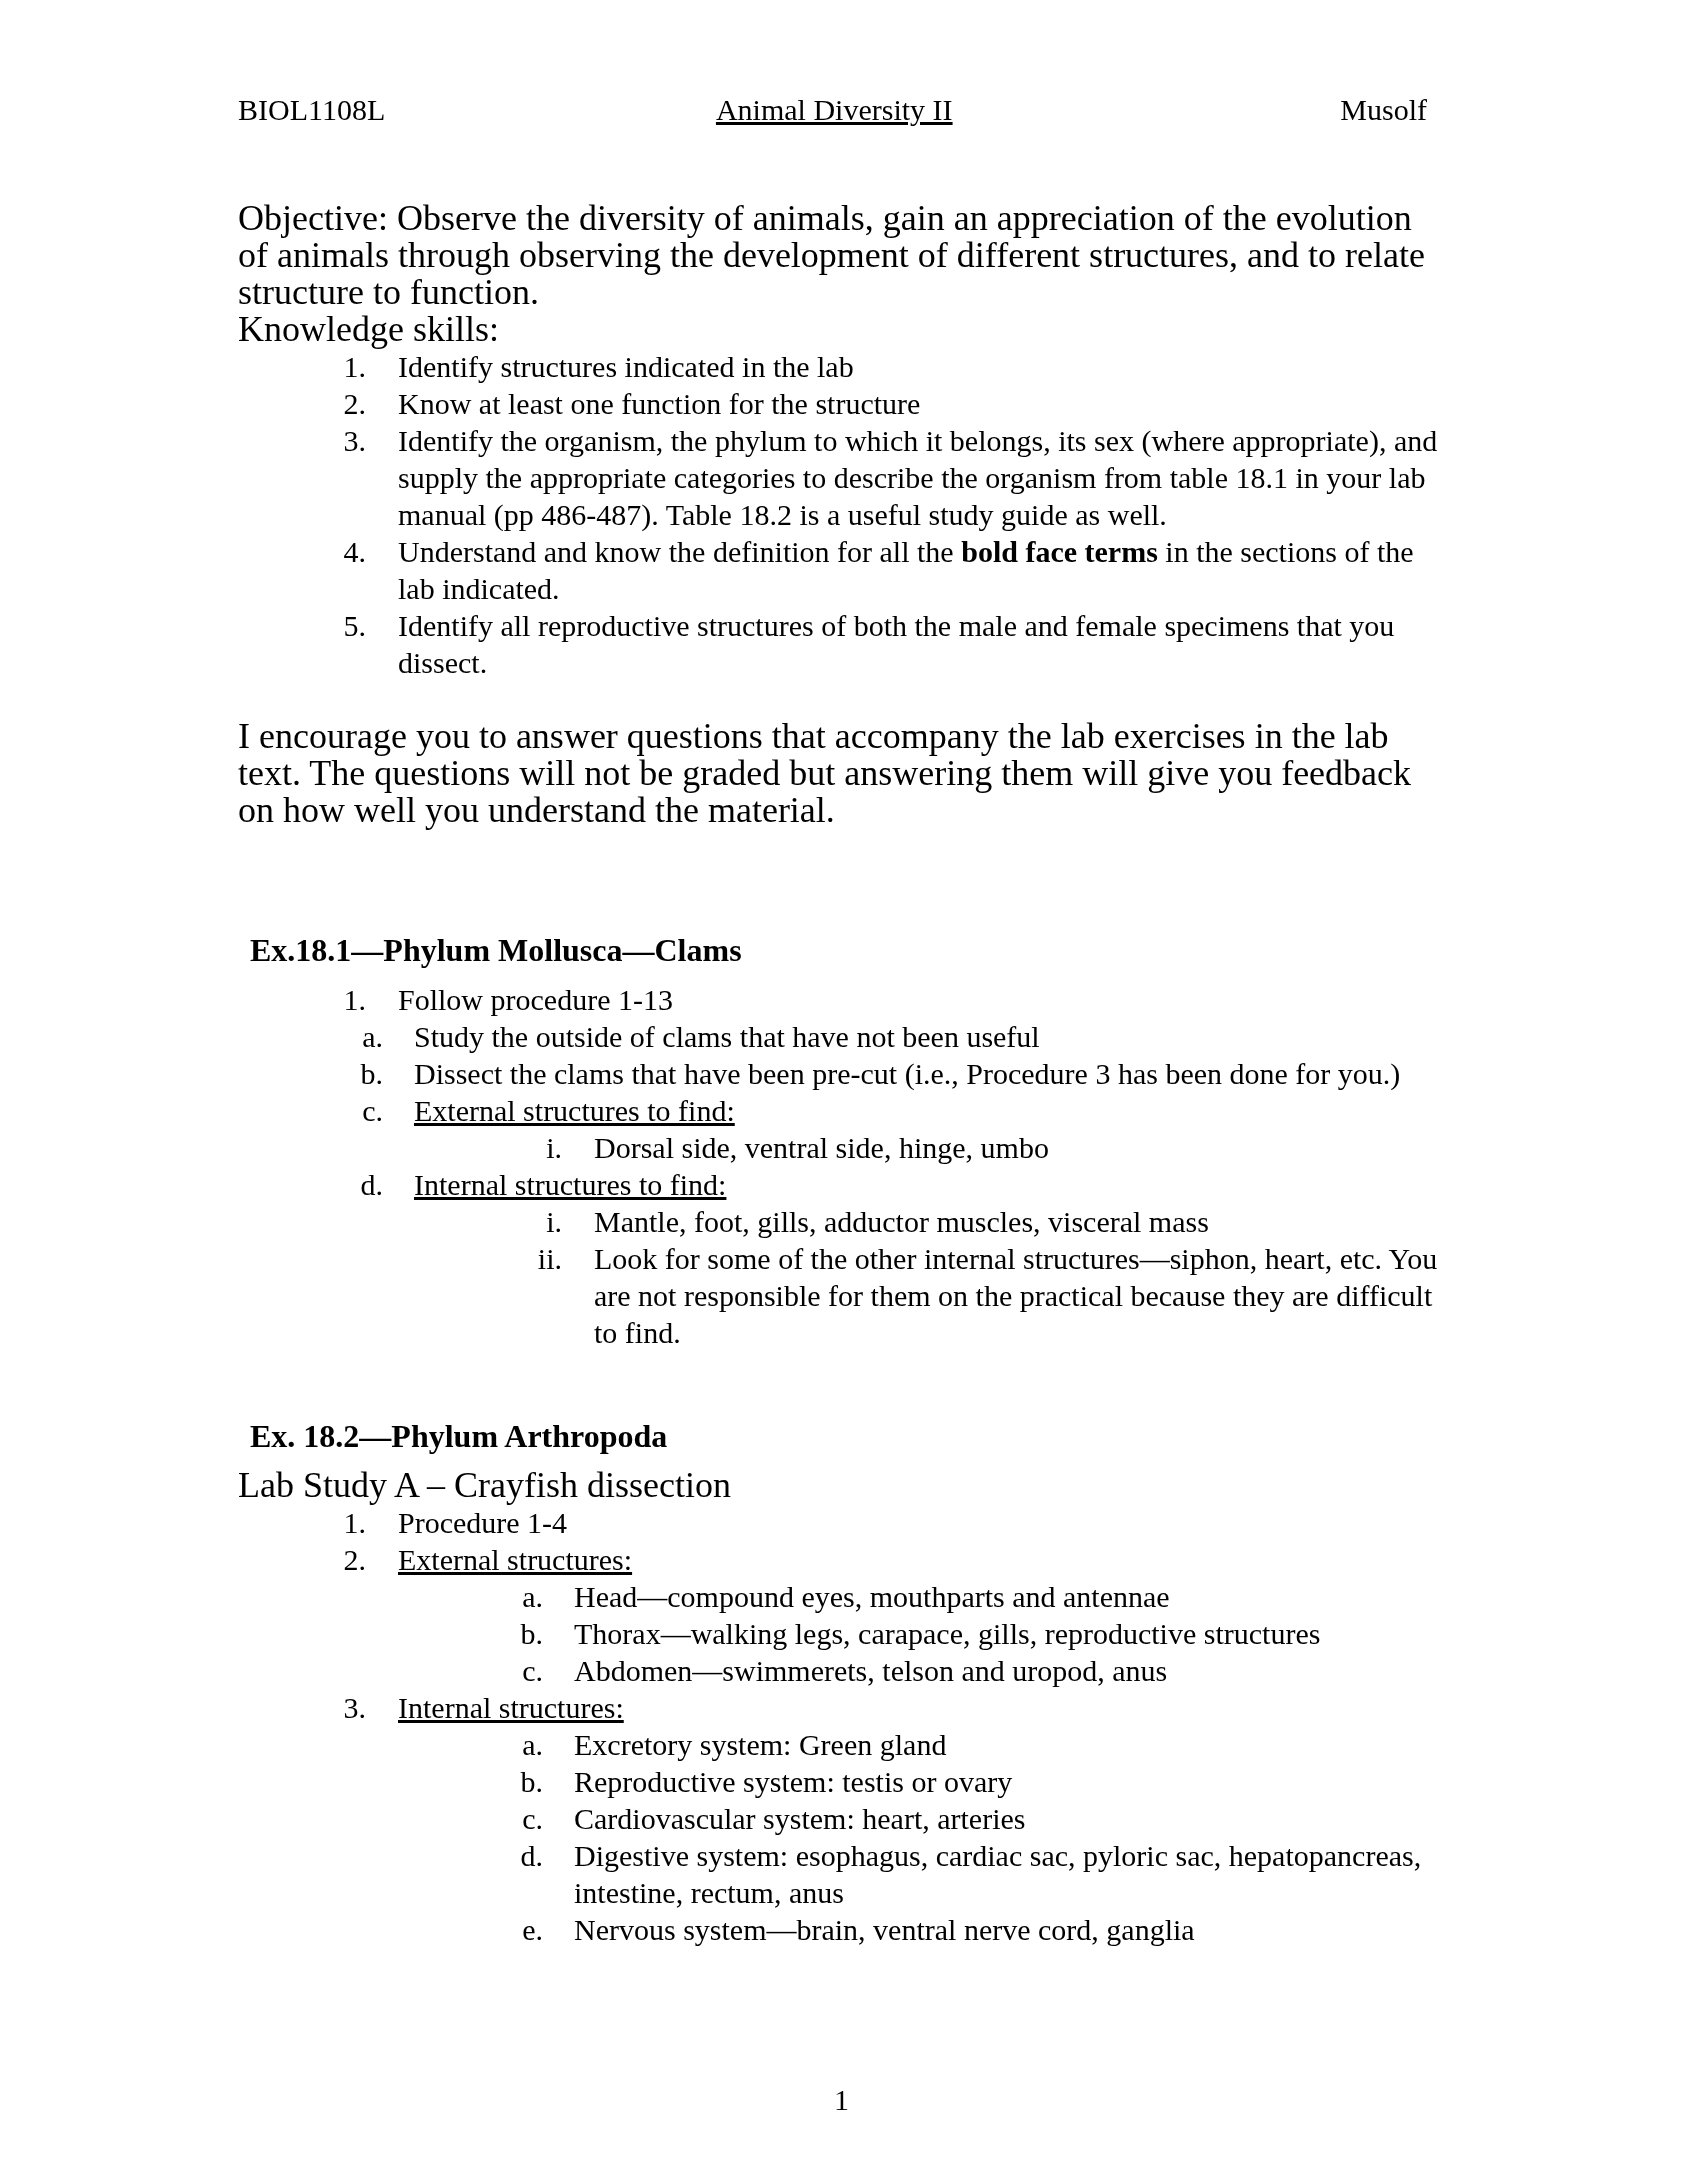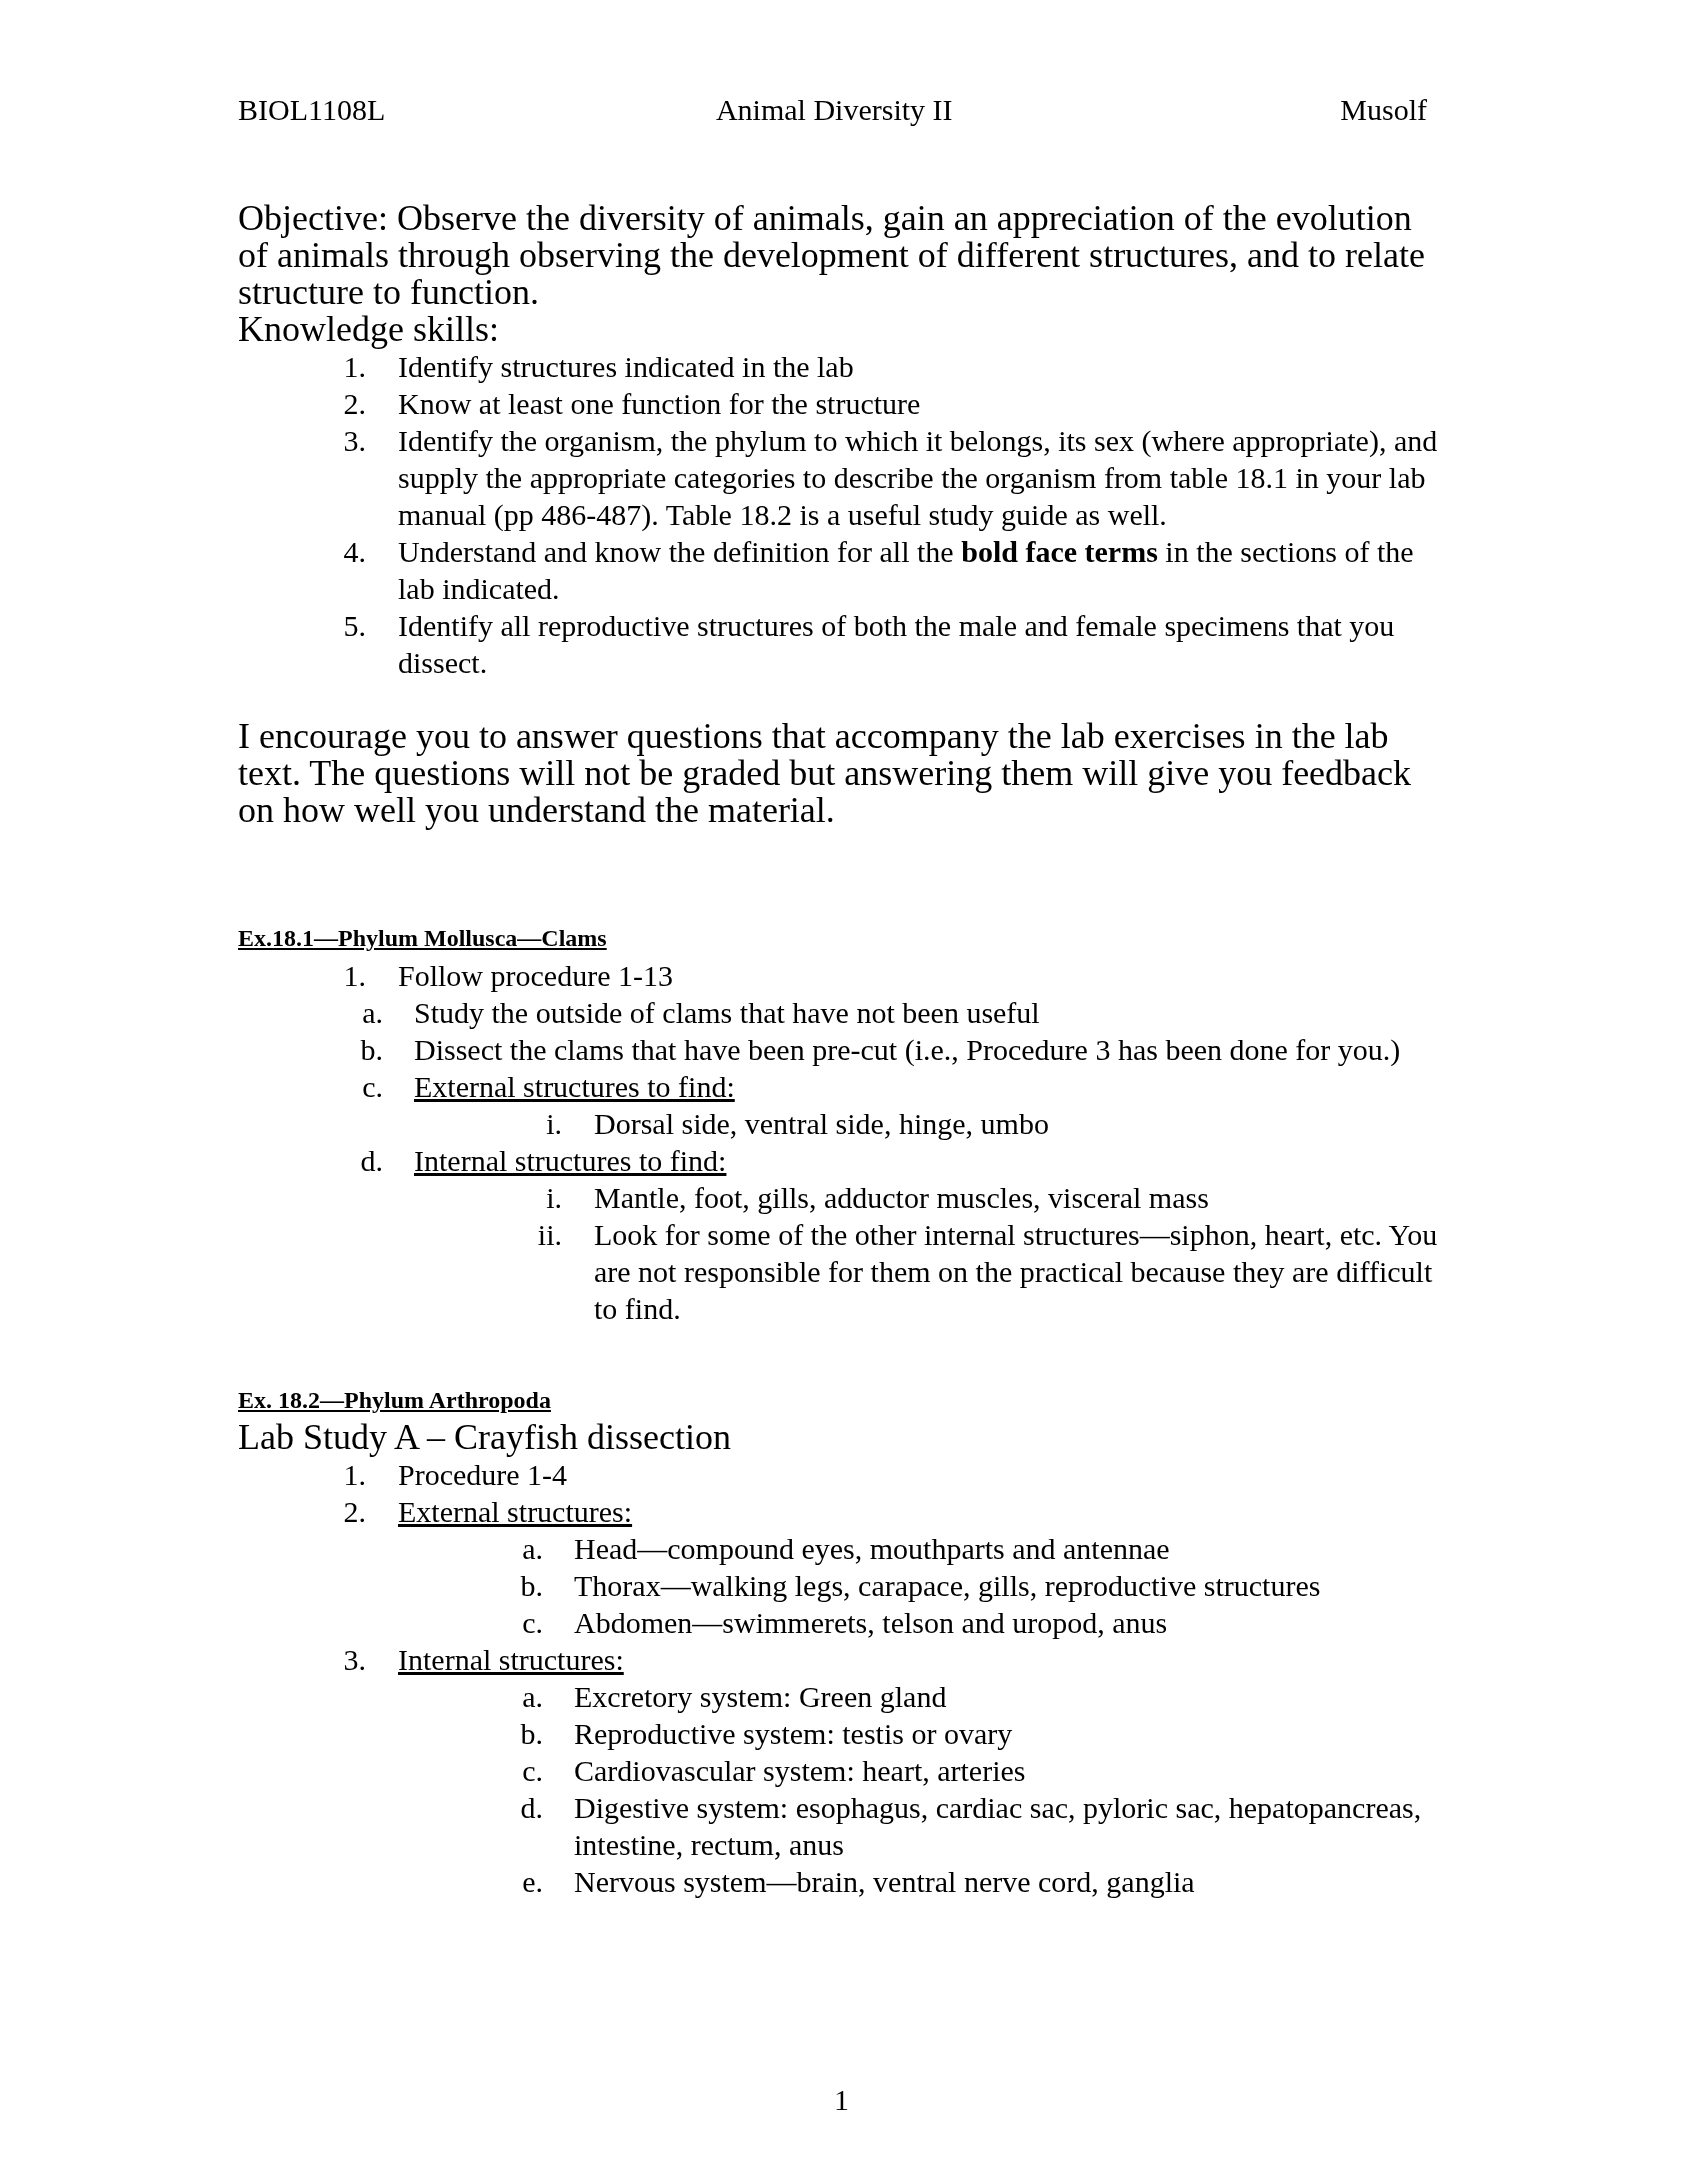--- a/index.html
+++ b/index.html
@@ -25,41 +25,40 @@
 
   
   .doc-header {
     display: flex;
     align-items: baseline;
     font-size: 30px;
     line-height: 1.0;
     margin-bottom: 75px;
   }
   .hdr-left   { flex: 0 0 auto; }
-  .hdr-center { flex: 1 1 auto; text-align: center; padding-right: 57px; }
+  .hdr-center { flex: 1 1 auto; text-align: center; padding-right: 57px; text-decoration: underline; }
   .hdr-right  { flex: 0 0 auto; padding-right: 18px; }
 
   
   .para {
     font-size: 36px;
     line-height: 37px;
     margin: 0;
     text-align: left;
   }
 
   .spacer-sm { height: 37px; }
   .spacer-md { height: 55px; }
   .spacer-lg { height: 91px; }
 
   .section-heading {
-    font-size: 24px;
+    font-size: 32px;
     line-height: 37px;
     font-weight: bold;
-    margin: 0;
-    text-decoration: underline;
+    margin: 12px;
   }
 
   
   ol.lvl1, ol.lvl2, ol.lvl3 {
     margin: 0;
     padding: 0;
     list-style: none;
   }
   ol.lvl1 > li,
   ol.lvl2 > li,

